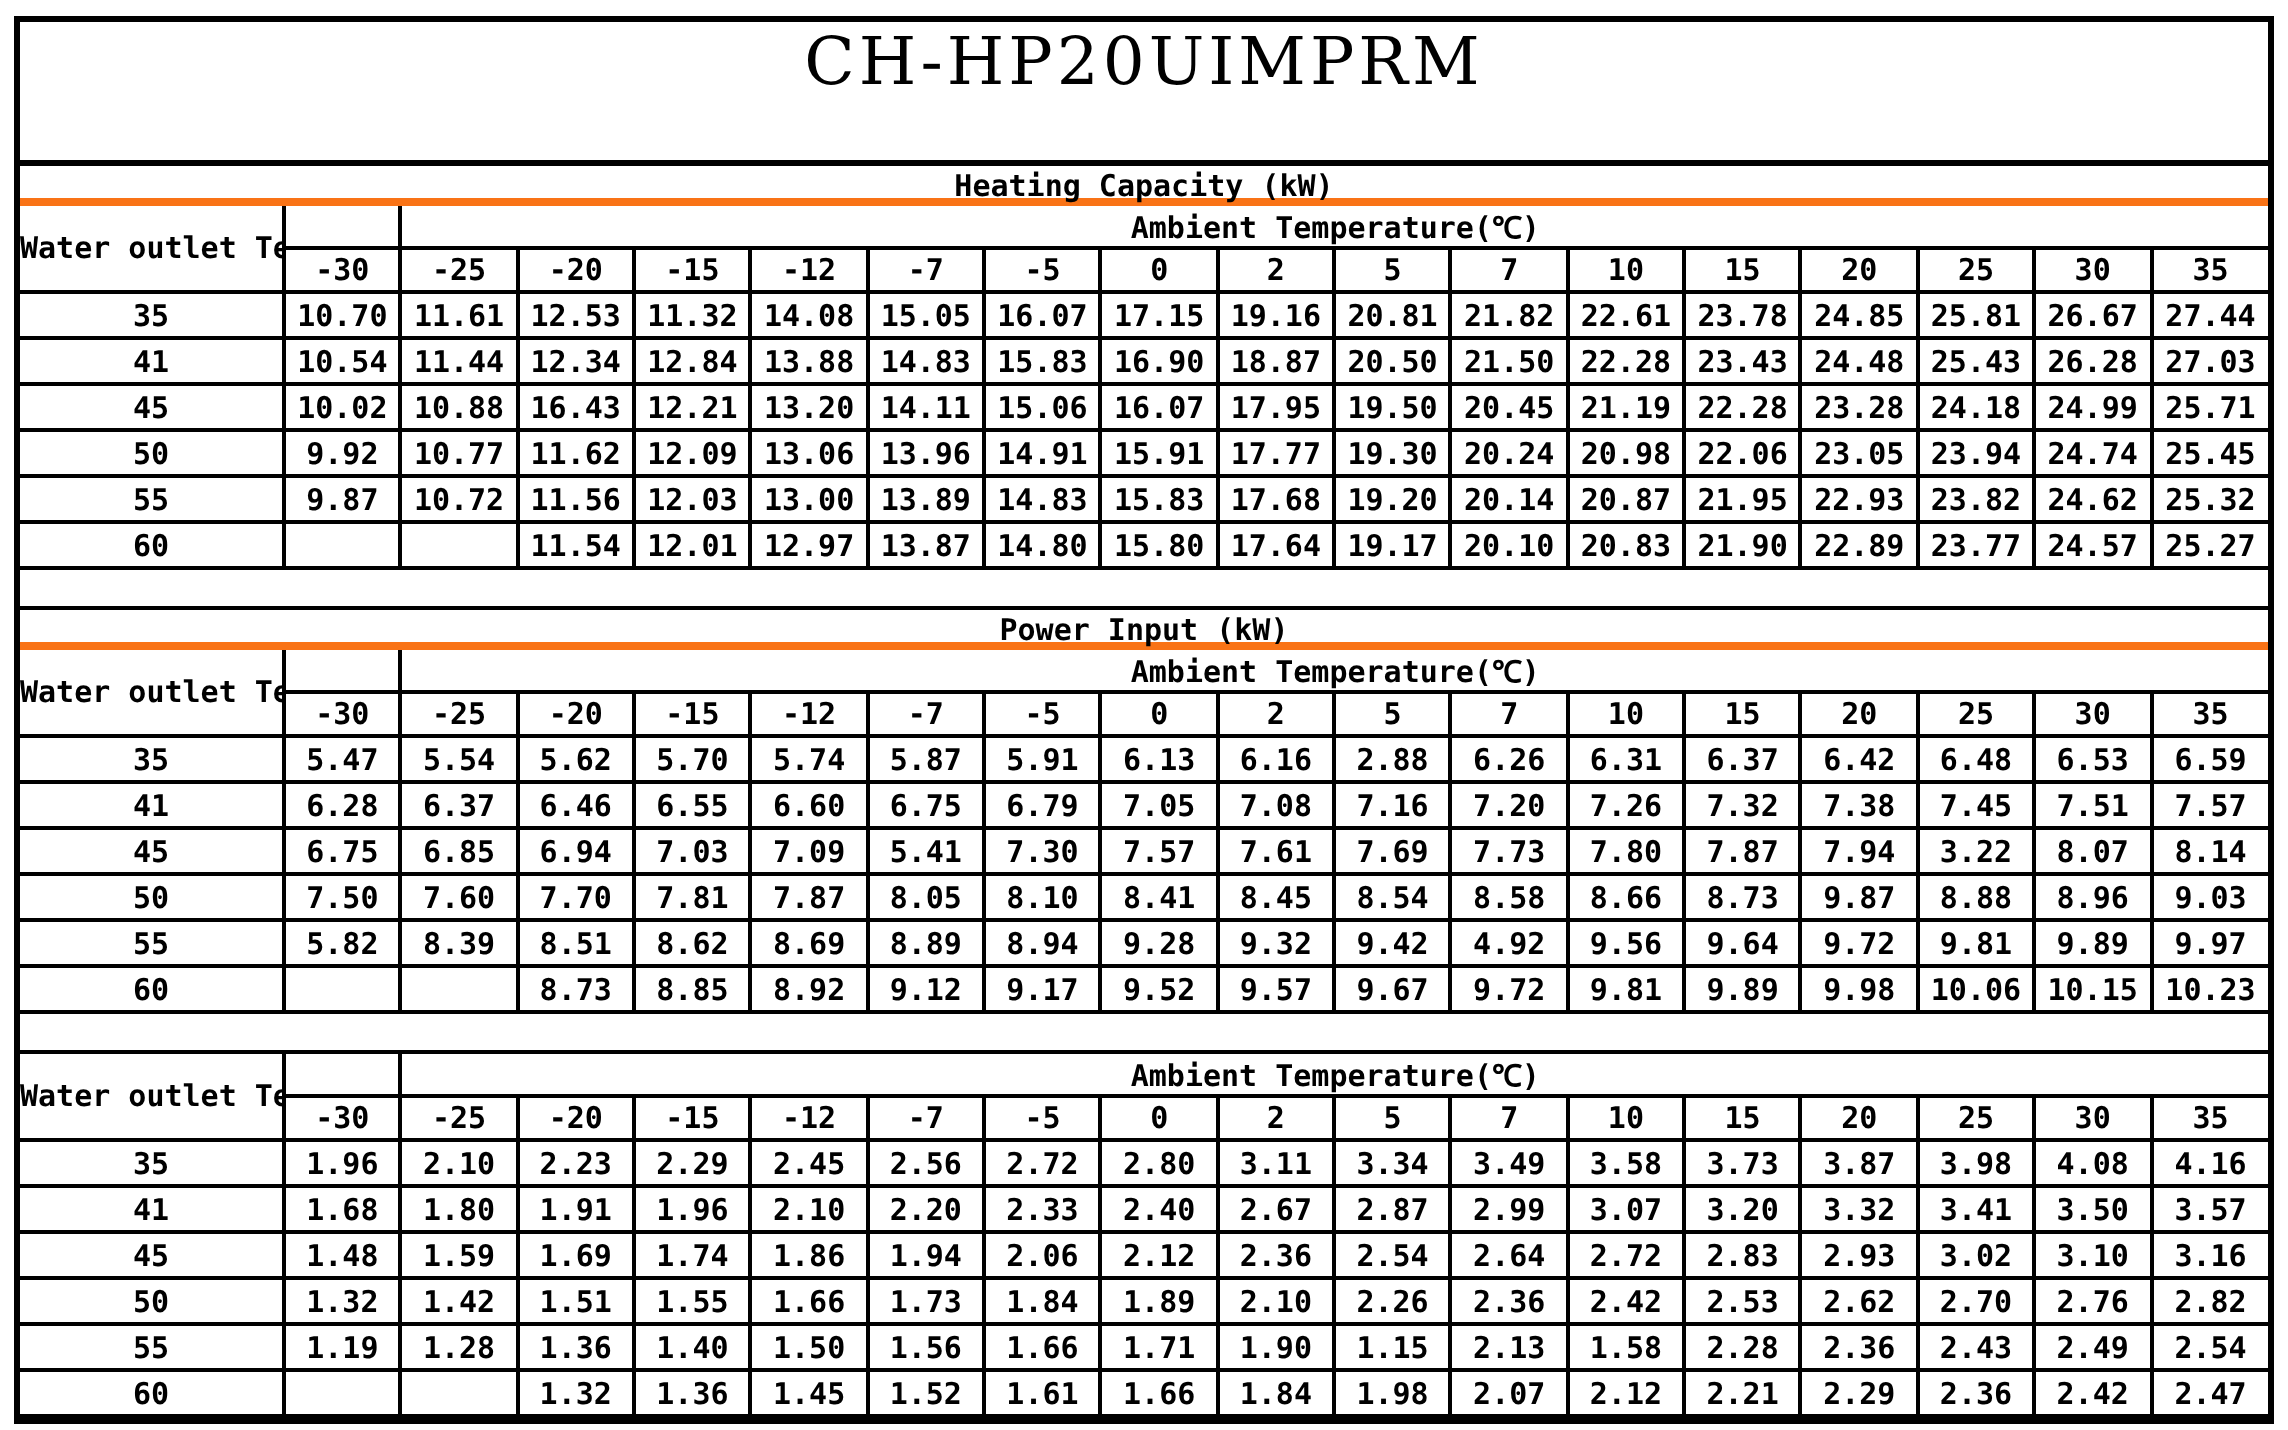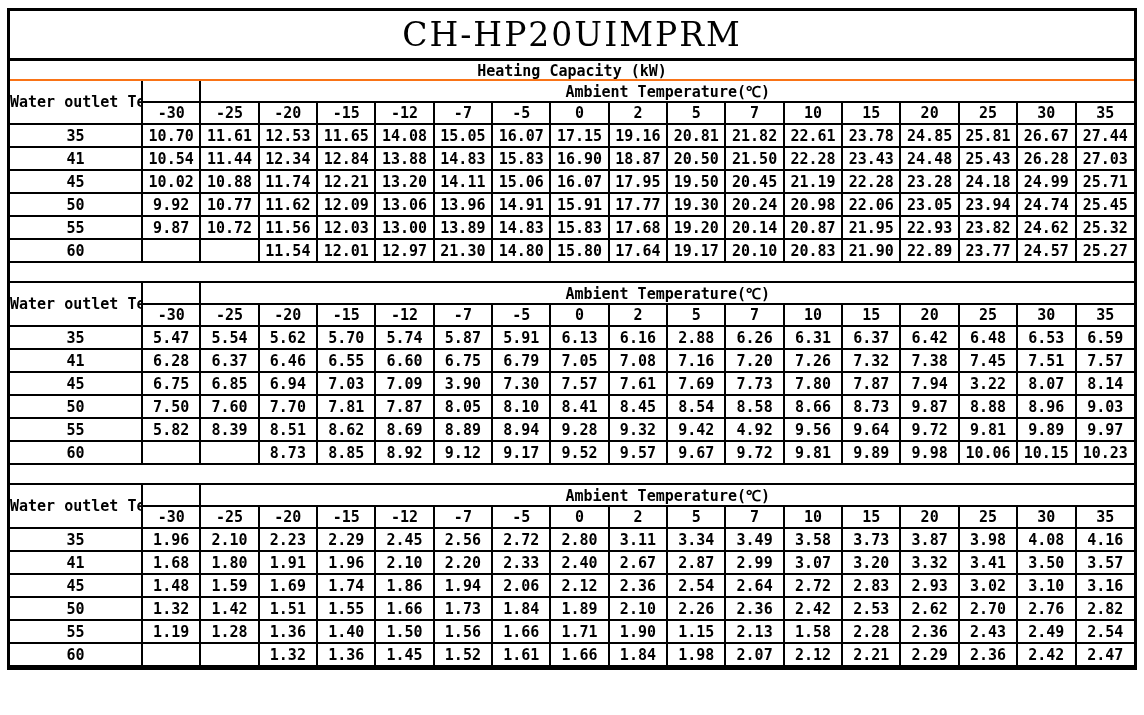--- a/index.html
+++ b/index.html
@@ -11,33 +11,33 @@
     color: #000;
   }
   .sheet {
     position: absolute;
     left: 7px; top: 8px;
     width: 1130px;
     border: 3px solid #000;
     background: #fff;
   }
   .title-band {
-    height: 50px;
+    height: 72px;
     border-bottom: 3px solid #000;
-    display: flex; align-items: center; justify-content: center;
+    display: flex; justify-content: center;
   }
   .page-title {
     font-family: "DejaVu Serif", "Liberation Serif", serif;
     font-size: 33px;
     letter-spacing: 2px;
     white-space: nowrap;
   }
   .section-title {
     height: 20px; line-height: 20px;
-    border-bottom: 2px solid #f97316;
+    border-bottom: 4px solid #f97316;
     text-align: center;
     font-weight: bold;
     font-size: 15px;
   }
   .spacer {
     height: 20px;
     border-bottom: 2px solid #000;
   }
   table.grid {
     width: 100%;
@@ -123,21 +123,21 @@
             <th>30</th>
             <th>35</th>
           </tr>
         </thead>
         <tbody>
           <tr>
             <th>35</th>
             <td>10.70</td>
             <td>11.61</td>
             <td>12.53</td>
-            <td>11.65</td>
+            <td>11.32</td>
             <td>14.08</td>
             <td>15.05</td>
             <td>16.07</td>
             <td>17.15</td>
             <td>19.16</td>
             <td>20.81</td>
             <td>21.82</td>
             <td>22.61</td>
             <td>23.78</td>
             <td>24.85</td>
@@ -162,21 +162,21 @@
             <td>23.43</td>
             <td>24.48</td>
             <td>25.43</td>
             <td>26.28</td>
             <td>27.03</td>
           </tr>
           <tr>
             <th>45</th>
             <td>10.02</td>
             <td>10.88</td>
-            <td>11.74</td>
+            <td>16.43</td>
             <td>12.21</td>
             <td>13.20</td>
             <td>14.11</td>
             <td>15.06</td>
             <td>16.07</td>
             <td>17.95</td>
             <td>19.50</td>
             <td>20.45</td>
             <td>21.19</td>
             <td>22.28</td>
@@ -225,36 +225,37 @@
             <td>24.62</td>
             <td>25.32</td>
           </tr>
           <tr>
             <th>60</th>
             <td></td>
             <td></td>
             <td>11.54</td>
             <td>12.01</td>
             <td>12.97</td>
-            <td>21.30</td>
+            <td>13.87</td>
             <td>14.80</td>
             <td>15.80</td>
             <td>17.64</td>
             <td>19.17</td>
             <td>20.10</td>
             <td>20.83</td>
             <td>21.90</td>
             <td>22.89</td>
             <td>23.77</td>
             <td>24.57</td>
             <td>25.27</td>
           </tr>
         </tbody>
       </table>
       <div class="spacer"></div>
+      <div class="section-title">Power Input (kW)</div>
       <table class="grid">
         <colgroup>
           <col class="c-temp">
           <col>
           <col>
           <col>
           <col>
           <col>
           <col>
           <col>
@@ -337,21 +338,21 @@
             <td>7.51</td>
             <td>7.57</td>
           </tr>
           <tr>
             <th>45</th>
             <td>6.75</td>
             <td>6.85</td>
             <td>6.94</td>
             <td>7.03</td>
             <td>7.09</td>
-            <td>3.90</td>
+            <td>5.41</td>
             <td>7.30</td>
             <td>7.57</td>
             <td>7.61</td>
             <td>7.69</td>
             <td>7.73</td>
             <td>7.80</td>
             <td>7.87</td>
             <td>7.94</td>
             <td>3.22</td>
             <td>8.07</td>

